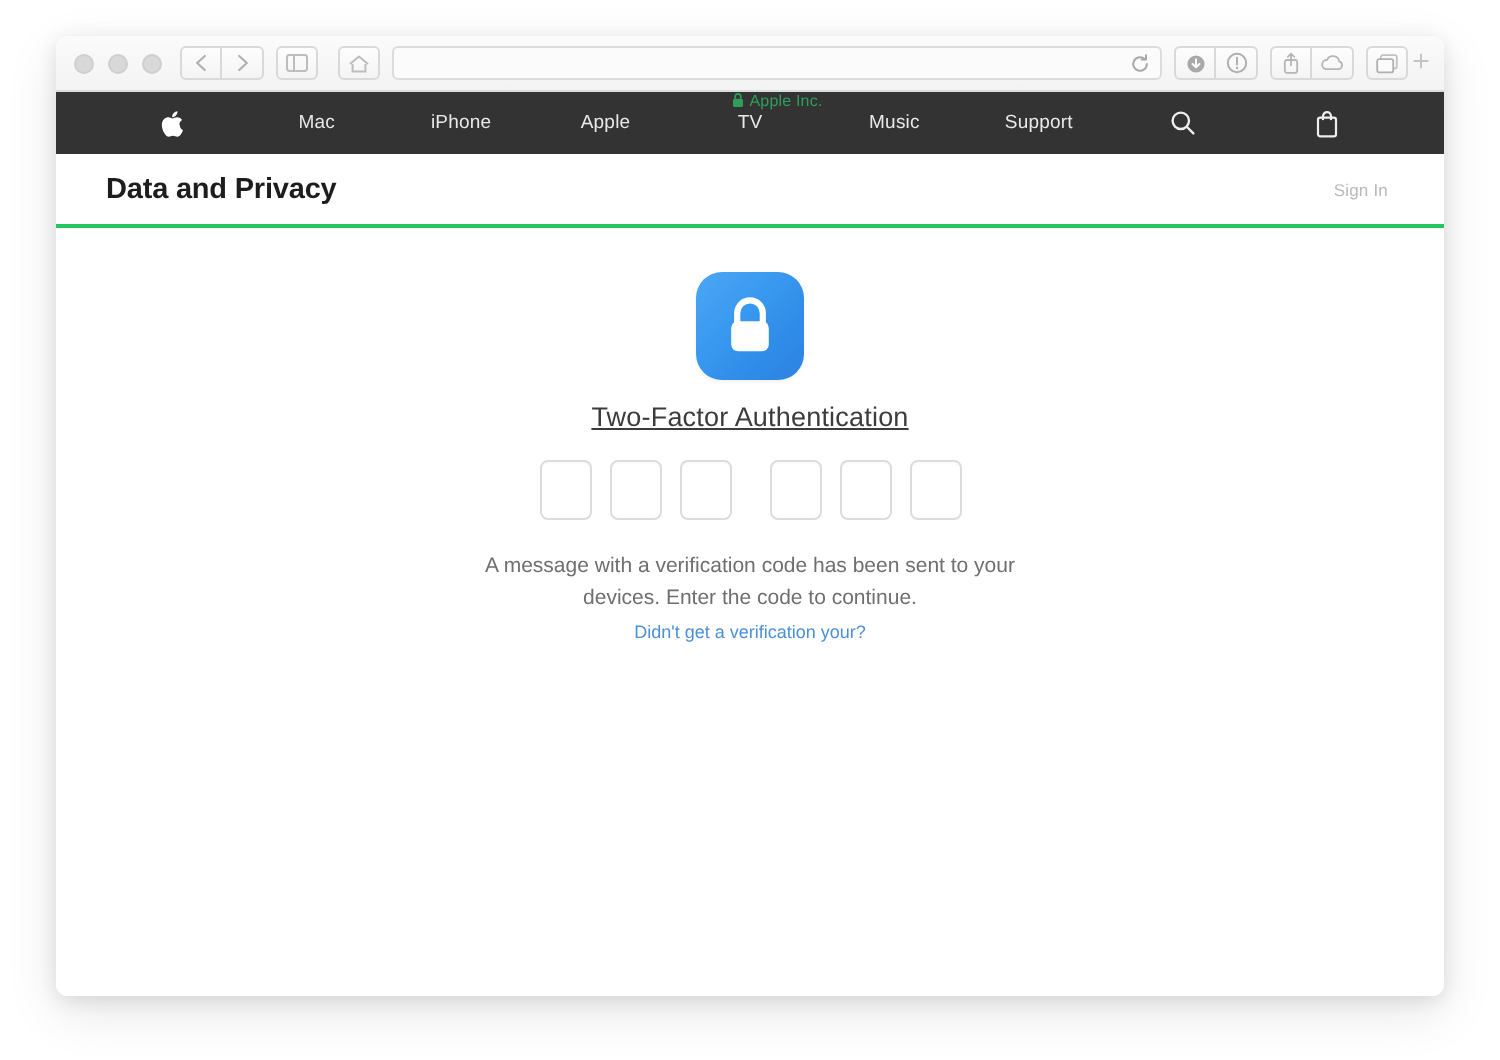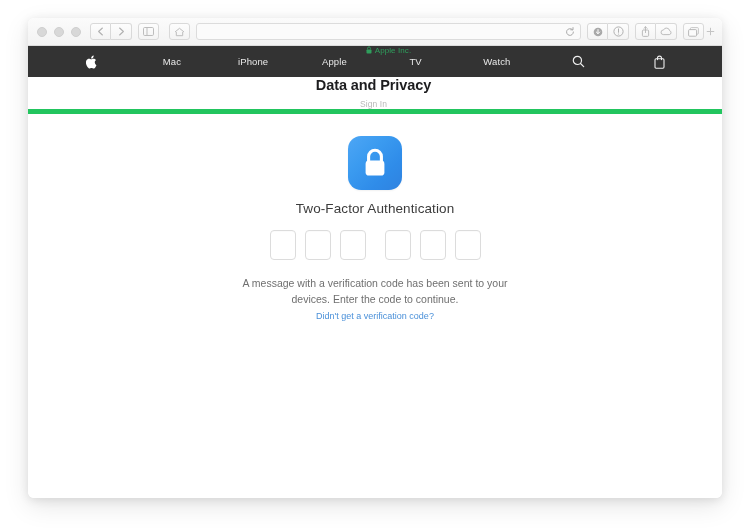--- a/index.html
+++ b/index.html
@@ -143,27 +143,26 @@
   
   #page {
     flex: 1;
     background: #ffffff;
     overflow: hidden;
     position: relative;
   }
   #page-header {
     height: 37px;
     box-sizing: border-box;
-    border-bottom: 5px solid #22c55e;
+    border-bottom: 2px solid #22c55e;
     display: flex;
     align-items: center;
     justify-content: space-between;
     padding: 0 28px 0 25px;
     margin: 0 0 0 0;
-    flex-direction: column;
   }
   #page-title {
     font-size: 14.5px;
     font-weight: bold;
     color: #1d1d1f;
     letter-spacing: -0.1px;
   }
   #sign-in-link {
     font-size: 8.5px;
     color: #b9b9b9;
@@ -189,20 +188,21 @@
     margin-bottom: 11px;
     box-shadow: 0 1px 2px rgba(0,0,0,0.06);
   }
   #lock-icon svg { display: block; }
 
   #auth-title {
     font-size: 13.5px;
     color: #3c3c3c;
     letter-spacing: 0.1px;
     margin-bottom: 14px;
+    text-decoration: underline;
   }
 
   #code-inputs {
     display: flex;
     align-items: center;
     margin-bottom: 15px;
   }
   .code-box {
     width: 26px;
     height: 30px;
@@ -376,21 +376,24 @@
     <div class="nav-item">
       <span>iPhone</span>
     </div>
     <div class="nav-item">
       <span>Apple</span>
     </div>
     <div class="nav-item">
       <span>TV</span>
     </div>
     <div class="nav-item">
-      <span>Watch</span>
+      <span>Music</span>
+    </div>
+    <div class="nav-item">
+      <span>Support</span>
     </div>
 
     <div class="nav-item icon-item">
       <span>
         <svg width="13" height="13" viewBox="0 0 13 13">
           <circle cx="5.4" cy="5.4" r="4.1" stroke="#eeeeee" stroke-width="1.2" fill="none"></circle>
           <path d="M8.5 8.5l3.2 3.2" stroke="#eeeeee" stroke-width="1.2" stroke-linecap="round"></path>
         </svg>
       </span>
     </div>
@@ -428,17 +431,17 @@
         <div class="code-box"></div>
         <div class="code-box last-of-group"></div>
         <div class="code-gap"></div>
         <div class="code-box"></div>
         <div class="code-box"></div>
         <div class="code-box last-of-group"></div>
       </div>
 
       <div id="message">A message with a verification code has been sent to your devices. Enter the code to continue.</div>
 
-      <div id="help-link">Didn't get a verification code?</div>
+      <div id="help-link">Didn't get a verification your?</div>
     </div>
   </div>
 
 </div>
 
 </body></html>

